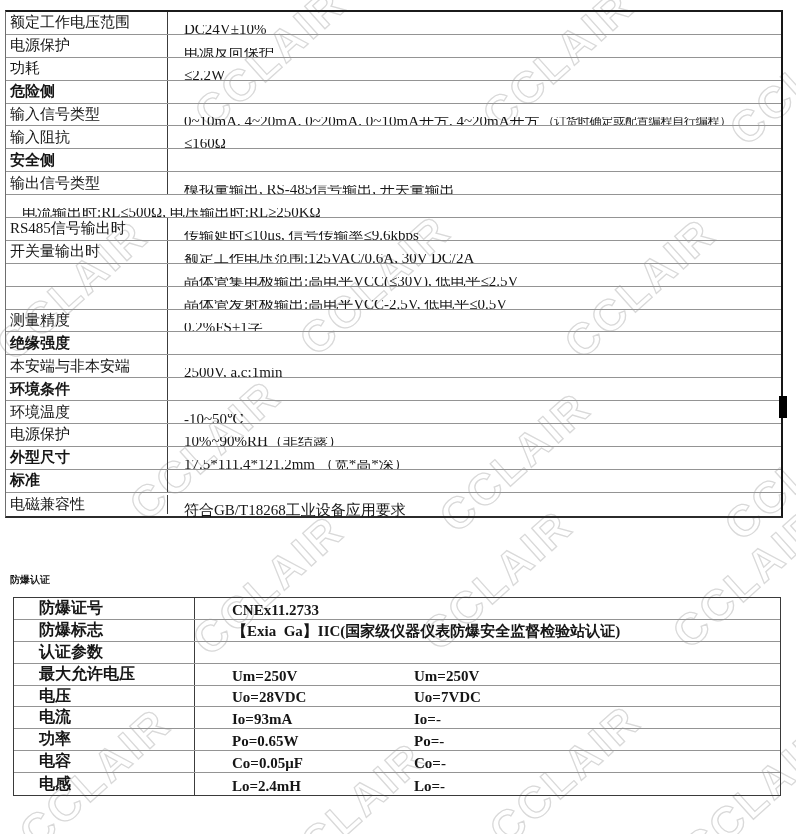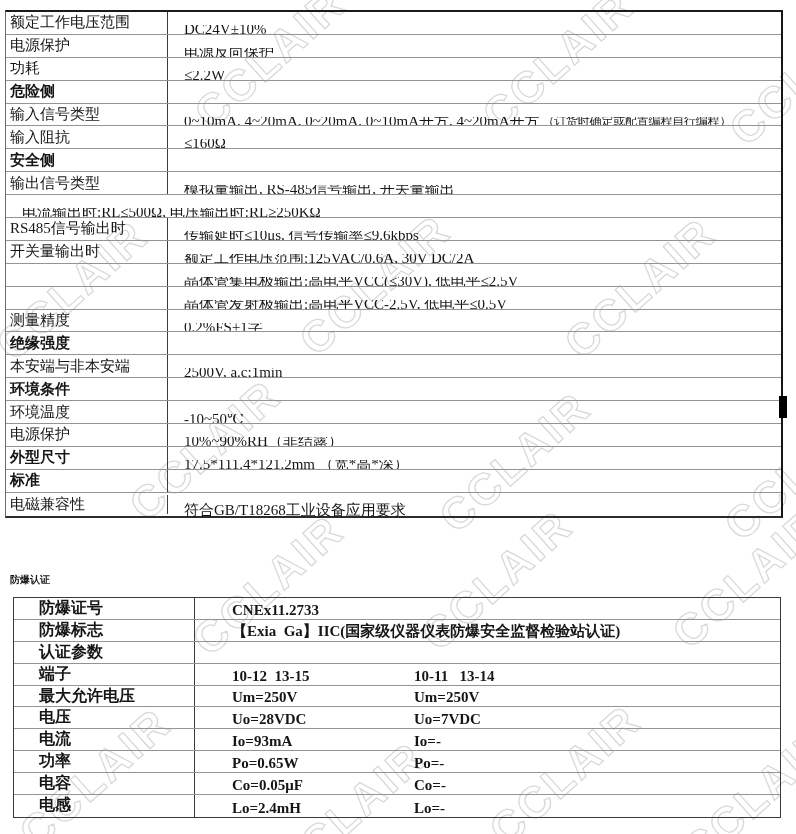--- a/index.html
+++ b/index.html
@@ -200,24 +200,20 @@
       </div>
       <div class="xrow">
         <div class="xlabel">防爆标志</div>
         <div class="xvalue"><span>【Exia  Ga】IIC(国家级仪器仪表防爆安全监督检验站认证)</span></div>
       </div>
       <div class="xrow">
         <div class="xlabel">认证参数</div>
         <div class="xvalue"><span></span></div>
       </div>
       <div class="xrow">
-        <div class="xlabel">端子</div>
-        <div class="xvalue"><span class="c1">10-12  13-15</span><span>10-11   13-14</span></div>
-      </div>
-      <div class="xrow">
         <div class="xlabel">最大允许电压</div>
         <div class="xvalue"><span class="c1">Um=250V</span><span>Um=250V</span></div>
       </div>
       <div class="xrow">
         <div class="xlabel">电压</div>
         <div class="xvalue"><span class="c1">Uo=28VDC</span><span>Uo=7VDC</span></div>
       </div>
       <div class="xrow">
         <div class="xlabel">电流</div>
         <div class="xvalue"><span class="c1">Io=93mA</span><span>Io=-</span></div>

